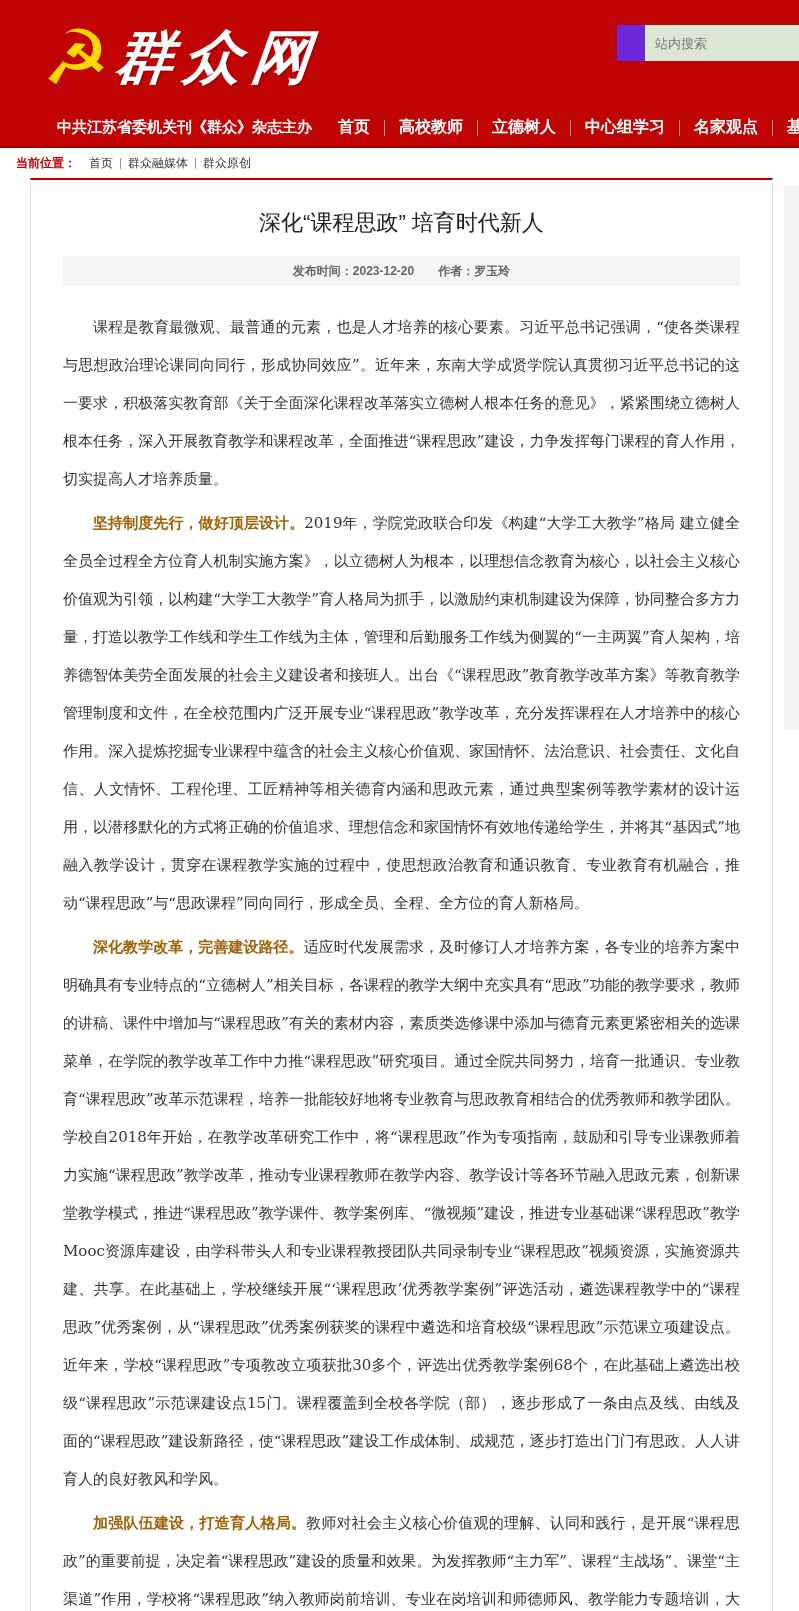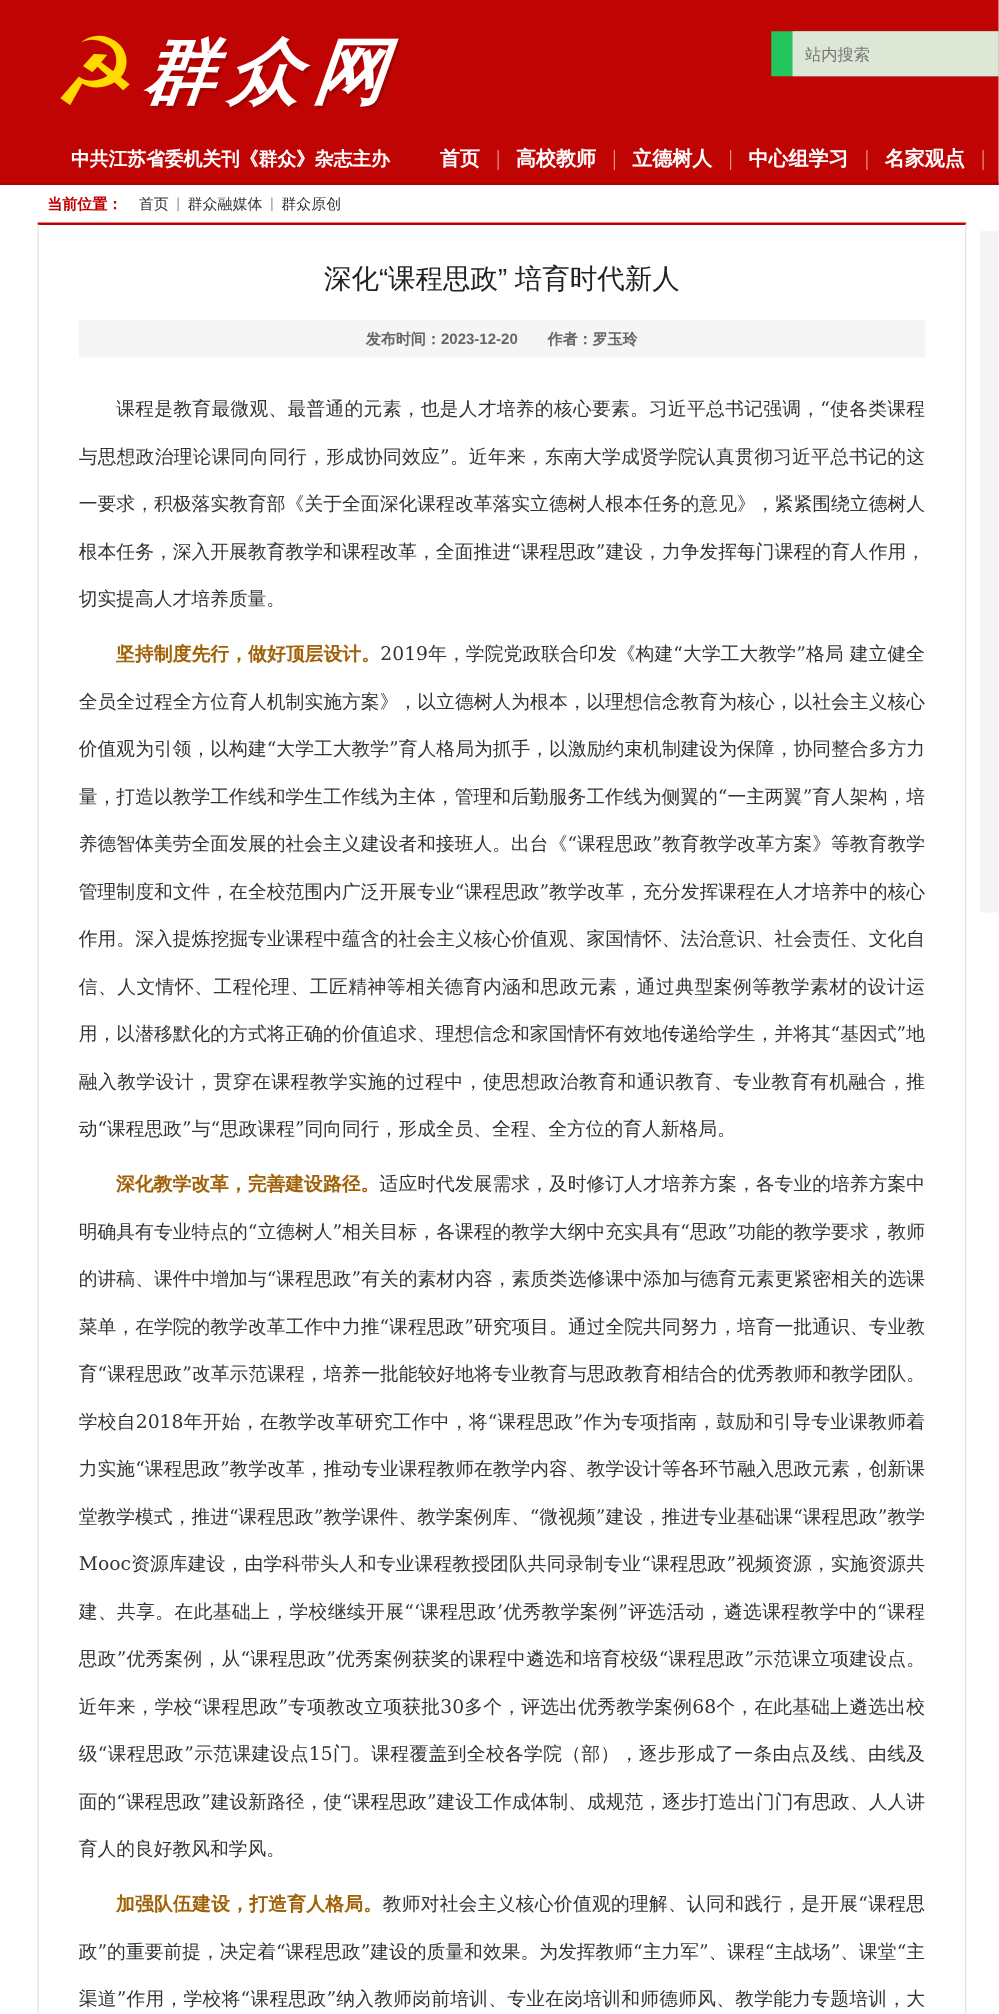--- a/index.html
+++ b/index.html
@@ -24,45 +24,45 @@
     font-family:"DejaVu Sans",sans-serif;
     margin-right:6px;
   }
   .site-name {
     color:#ffffff; font-size:58px; font-weight:bold; font-style:italic;
     font-family:"DejaVu Serif","Liberation Serif",serif;
     letter-spacing:10px; transform:skewX(-6deg); text-shadow:2px 2px 0 rgba(0,0,0,.15);
   }
   .search-wrap {
     position:absolute; right:0; top:25px; width:182px; height:36px;
-    background:#22c55e; display:flex; align-items:stretch;
-    padding-left:17px;
+    background:#6d28d9; display:flex; align-items:stretch;
+    padding-left:28px;
   }
   .search-input {
     flex:1; border:none; outline:none; background:#dde7d6;
     font-size:13px; color:#555; padding:0 10px;
     font-family:"Liberation Sans","DejaVu Sans",sans-serif;
   }
   .search-input::placeholder { color:#777; }
 
   .nav-row {
     position:absolute; left:57px; bottom:8px; right:0;
     display:flex; align-items:center; white-space:nowrap; overflow:hidden;
     color:#ffffff;
   }
-  .publisher { font-size:15px; font-weight:bold; margin-right:26px; }
+  .publisher { font-size:15px; font-weight:bold; margin-right:12px; }
   .nav-item {
     font-size:16px; font-weight:bold; color:#ffffff; text-decoration:none;
     padding:0 14px; cursor:pointer;
   }
   .nav-sep { border-left:1px solid rgba(255,255,255,.55); height:16px; }
 
   
   .breadcrumb {
-    position:absolute; left:38px; top:150px; height:26px;
+    position:absolute; left:16px; top:150px; height:26px;
     display:flex; align-items:center; font-size:12px; color:#333;
   }
   .crumb-label { color:#c00000; font-weight:bold; margin-right:6px; }
   .crumb-link { color:#333; text-decoration:none; padding:0 7px; cursor:pointer; }
   .crumb-sep { border-left:1px solid #999; height:11px; }
 
   
   .side-strip {
     position:absolute; left:784px; top:185px; width:15px; height:545px;
     background:#f4f4f4;

